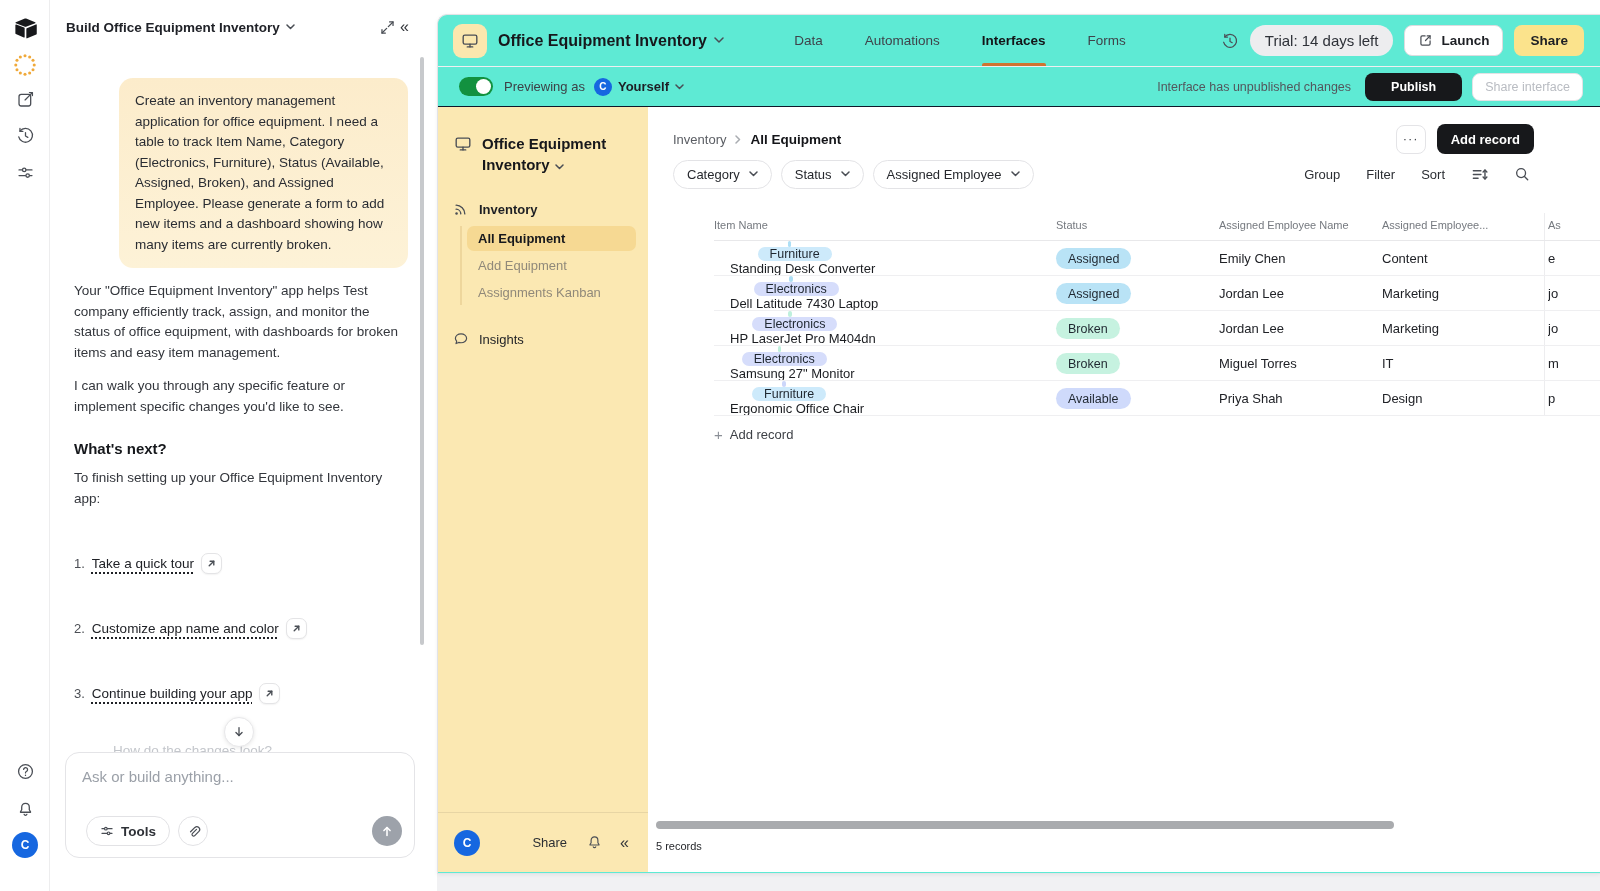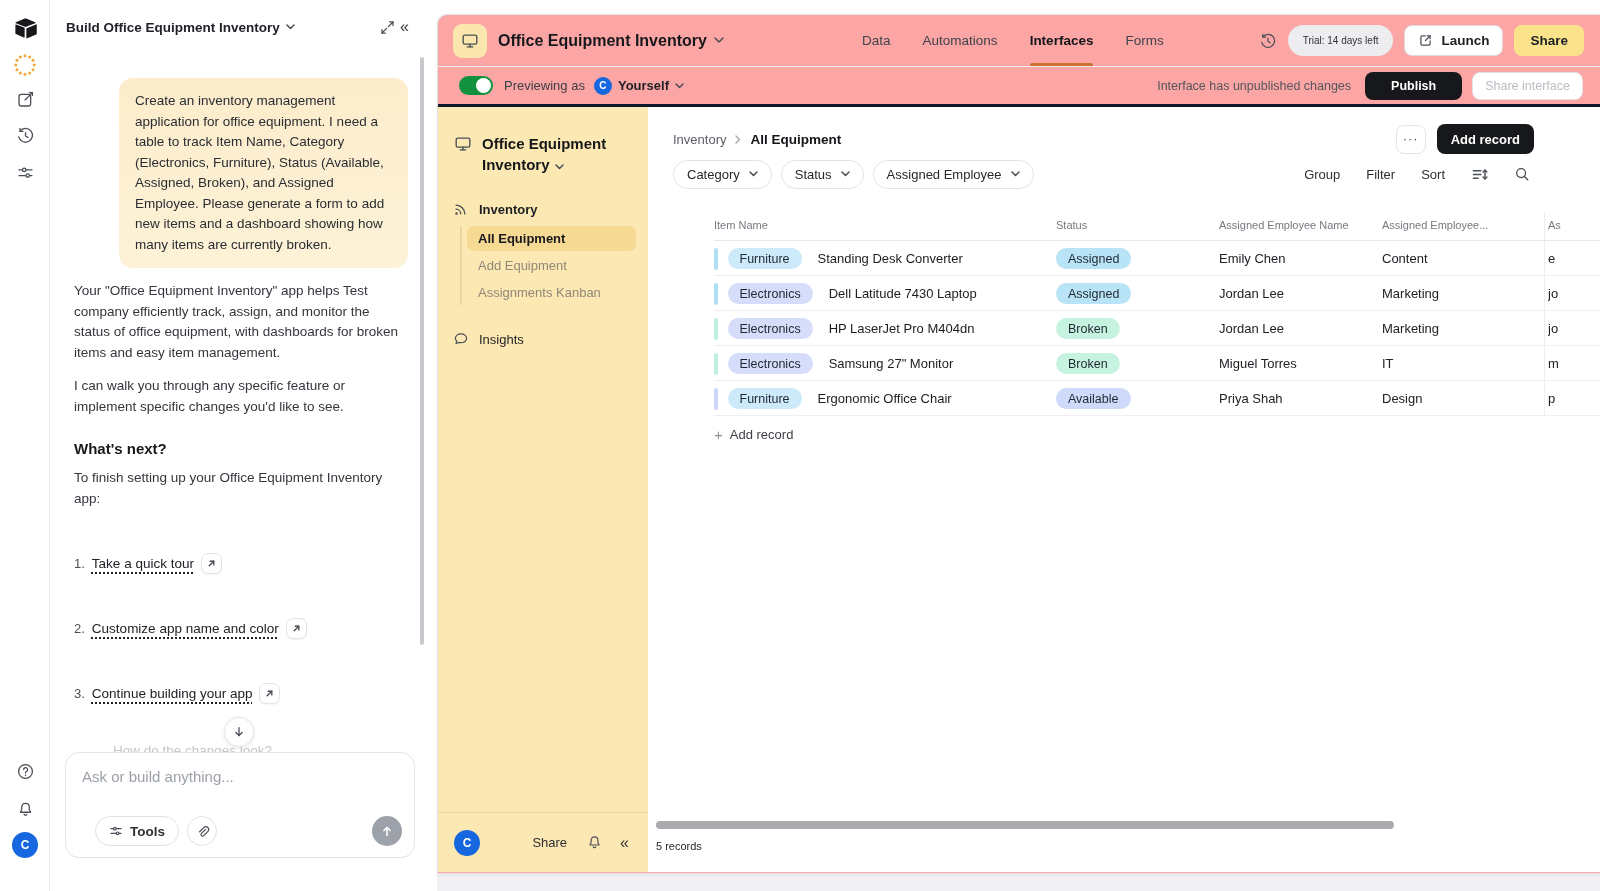--- a/index.html
+++ b/index.html
@@ -28,44 +28,44 @@
   ol.steps li::before{content:counter(s) ".";color:#4c4f55;margin-right:7px;font-size:13px;}
   .step-link{color:#202227;text-decoration:underline dotted;text-decoration-thickness:1.5px;text-underline-offset:4px;cursor:pointer;}
   .link-box{display:inline-flex;width:21px;height:21px;border:1px solid #e4e4e6;border-radius:7px;margin-left:7px;
     align-items:center;justify-content:center;background:#fff;box-shadow:0 1px 1.5px rgba(0,0,0,.05);}
   .scroll-down{position:absolute;left:50%;transform:translateX(-50%);top:717px;width:30px;height:30px;border-radius:50%;
     background:#fff;border:1px solid #e8e8ea;box-shadow:0 1px 4px rgba(0,0,0,.10);display:flex;align-items:center;justify-content:center;z-index:3;}
   .faded-line{position:absolute;left:62px;top:743px;font-size:13.5px;color:#c3c6cb;z-index:1;}
   .input-card{position:absolute;left:14px;right:12px;bottom:33px;height:106px;background:#fff;border:1px solid #e4e4e7;
     border-radius:14px;z-index:2;padding:15px 16px;}
   .placeholder{font-size:15px;color:#9ba0a8;}
-  .input-foot{position:absolute;left:29px;right:12px;bottom:11px;display:flex;align-items:center;gap:8px;}
+  .input-foot{position:absolute;left:20px;right:12px;bottom:11px;display:flex;align-items:center;gap:8px;}
   .tools-btn{height:30px;border:1px solid #e2e2e5;border-radius:15px;display:flex;align-items:center;gap:7px;
     padding:0 13px;font-size:13.5px;font-weight:600;color:#2e3137;background:#fff;}
   .clip-btn{width:30px;height:30px;border:1px solid #e2e2e5;border-radius:50%;display:flex;align-items:center;justify-content:center;background:#fff;}
   .send-btn{margin-left:auto;width:30px;height:30px;border-radius:50%;background:#9da2aa;display:flex;align-items:center;justify-content:center;}
 
   
   .bottom-strip{position:absolute;left:437px;right:0;bottom:0;height:17px;background:#f1f1f3;}
-  .card{position:absolute;left:437px;top:14px;right:0;bottom:17px;background:#fca5a5;border:1px solid #e2e3e6;border-right:none;
+  .card{position:absolute;left:437px;top:14px;right:0;bottom:17px;background:#5eead4;border:1px solid #e2e3e6;border-right:none;
     border-radius:10px 0 0 0;box-shadow:0 1px 4px rgba(0,0,0,.06);overflow:hidden;}
   .app-header{height:52px;display:flex;align-items:center;padding:0 16px 0 15px;border-bottom:1px solid #efeff1;}
   .app-icon{width:34px;height:34px;border-radius:9px;background:#fbe7ae;display:flex;align-items:center;justify-content:center;}
   .app-title{font-size:16px;font-weight:700;color:#17181c;margin-left:11px;display:flex;align-items:center;gap:7px;}
-  .nav{display:flex;margin-left:auto;margin-right:95px;gap:32px;height:100%;}
+  .nav{display:flex;margin-left:auto;margin-right:95px;gap:42px;height:100%;}
   .nav-item{display:flex;align-items:center;height:100%;font-size:13.5px;color:#3f434a;position:relative;cursor:pointer;}
   .nav-item.active{color:#141518;font-weight:700;}
   .nav-item.active::after{content:"";position:absolute;left:0;right:0;bottom:0;height:3px;background:#cf7430;border-radius:2px 2px 0 0;}
   .hdr-right{display:flex;align-items:center;gap:11px;}
-  .trial-pill{height:31px;background:#ededef;border-radius:16px;display:flex;align-items:center;padding:0 15px;font-size:10px;color:#2e3138;}
+  .trial-pill{height:31px;background:#ededef;border-radius:16px;display:flex;align-items:center;padding:0 15px;font-size:15px;color:#2e3138;}
   .launch-btn{height:31px;border:1px solid #dcdcdf;border-radius:8px;background:#fff;display:flex;align-items:center;gap:8px;
     padding:0 13px;font-size:13.5px;font-weight:600;color:#1d1f24;}
   .share-btn{height:31px;border-radius:8px;background:#fbe38c;display:flex;align-items:center;padding:0 16px;font-size:13.5px;font-weight:600;color:#1d1f24;}
 
-  .preview-bar{height:40px;display:flex;align-items:center;padding:0 17px 0 21px;border-bottom:3px solid #0f172a;text-align:right;}
+  .preview-bar{height:40px;display:flex;align-items:center;padding:0 17px 0 21px;border-bottom:1px solid #0f172a;text-align:right;}
   .toggle{width:34px;height:19px;border-radius:10px;background:#12913f;position:relative;}
   .toggle::after{content:"";position:absolute;right:2px;top:2px;width:15px;height:15px;border-radius:50%;background:#fff;}
   .prev-label{font-size:13px;color:#3d4046;margin-left:11px;}
   .mini-avatar{width:18px;height:18px;border-radius:50%;background:#1667e0;color:#fff;font-size:10px;font-weight:700;
     display:flex;align-items:center;justify-content:center;margin-left:9px;}
   .prev-user{font-size:13px;font-weight:700;color:#1d1f24;margin-left:6px;margin-right:6px;}
   .unpub{margin-left:auto;font-size:12.5px;color:#53565c;margin-right:14px;}
   .publish-btn{height:28px;background:#17181b;color:#fff;border-radius:8px;display:flex;align-items:center;padding:0 26px;font-size:12.5px;font-weight:700;}
   .share-int-btn{height:28px;border:1px solid #e2e2e5;color:#b9bcc2;border-radius:8px;display:flex;align-items:center;
     padding:0 12px;font-size:12.5px;margin-left:10px;background:#fff;}
@@ -103,21 +103,21 @@
   .vt-label{font-size:13px;color:#2b2e33;cursor:pointer;}
 
   .table{position:absolute;top:106px;left:0;right:0;}
   .tgrid{position:relative;}
   .vline{position:absolute;left:896px;top:0;height:203px;width:1px;background:#ededef;}
   .thead{position:relative;height:28px;}
   .thead::after{content:"";position:absolute;left:66px;right:0;bottom:0;height:1px;background:#e8e8ea;}
   .th{position:absolute;top:6px;font-size:11px;color:#75797f;white-space:nowrap;}
   .trow{position:relative;height:35px;}
   .trow::after{content:"";position:absolute;left:66px;right:0;bottom:0;height:1px;background:#efeff1;}
-  .cell-item{position:absolute;left:66px;top:0;height:100%;display:flex;align-items:center;}
+  .cell-item{position:absolute;left:66px;top:0;height:100%;display:flex;align-items:center;flex-direction:column;}
   .row-bar{width:3.5px;height:22px;border-radius:2px;margin-right:10px;background:#b9e3f6;}
   .pill{height:21px;border-radius:11px;padding:0 12px;display:flex;align-items:center;font-size:12.5px;color:#1f2730;white-space:nowrap;}
   .item-name{font-size:13px;color:#1b1d21;margin-left:16px;white-space:nowrap;}
   .cellabs{position:absolute;top:0;height:100%;display:flex;align-items:center;font-size:13px;color:#202227;white-space:nowrap;}
   .c-status{left:408px;}.c-emp{left:571px;}.c-team{left:734px;}
   .c-email{left:900px;width:50px;overflow:hidden;}
   .trow[data-status="Assigned"] .row-bar{background:#aedff5;}
   .trow[data-status="Broken"] .row-bar{background:#bff0dd;}
   .trow[data-status="Available"] .row-bar{background:#ccd6fa;}
   .pill[data-status="Assigned"]{background:#b9e3f6;}

